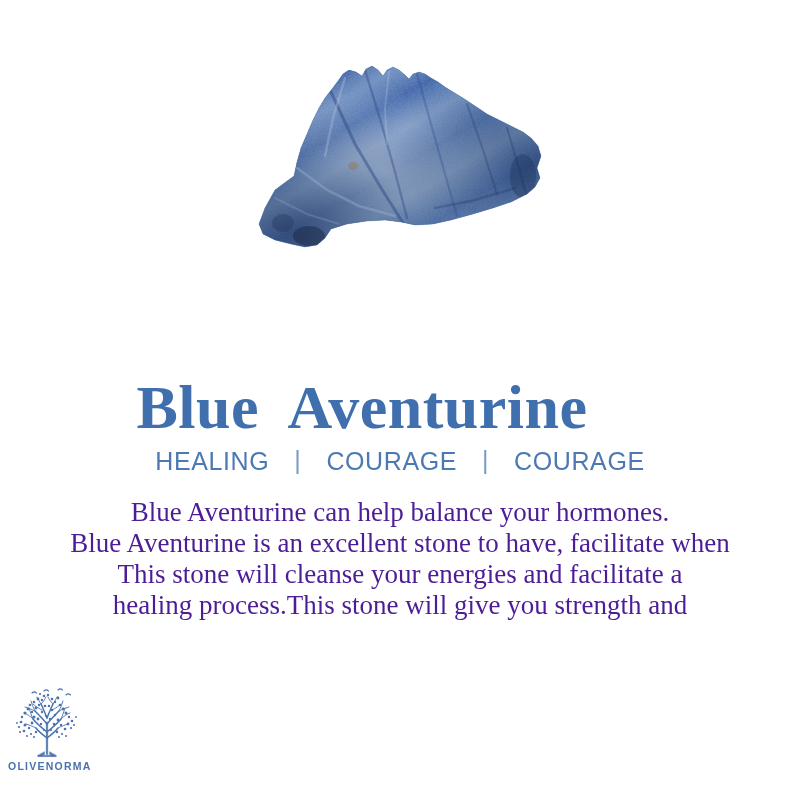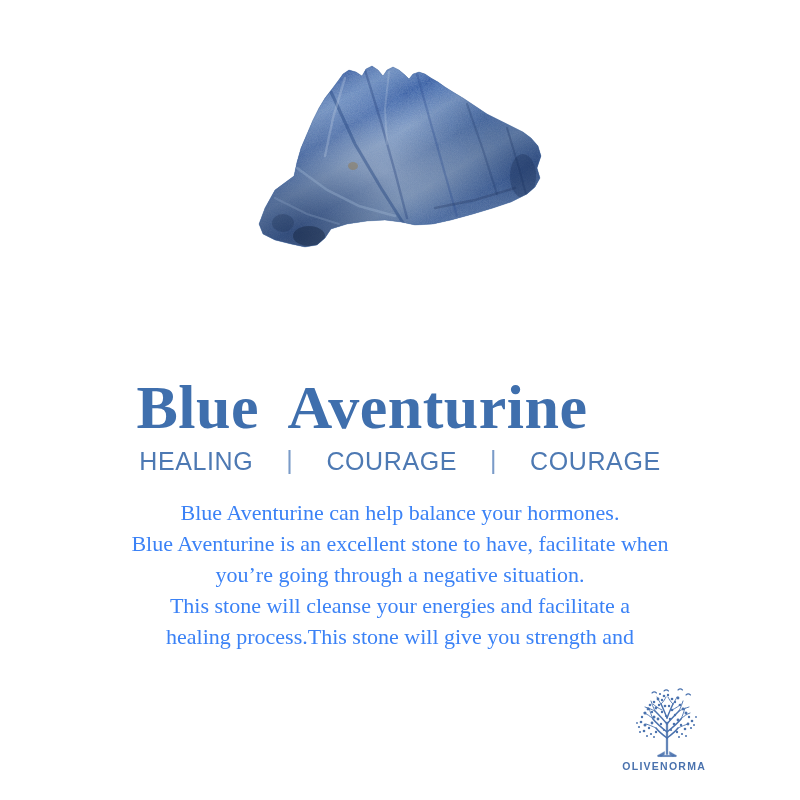--- a/index.html
+++ b/index.html
@@ -63,59 +63,60 @@
     text-align: center;
     font-family: "Liberation Sans", "DejaVu Sans", sans-serif;
     font-size: 25px;
     font-weight: 400;
     letter-spacing: 0.6px;
     color: #4d79b3;
     line-height: 1.2;
     display: flex;
     justify-content: center;
     align-items: center;
-    gap: 16px;
+    gap: 8px;
   }
   .kw {
     white-space: nowrap;
   }
   .kw-sep {
     display: inline-block;
     padding: 0 17px;
     color: #7a9bc8;
     font-weight: 300;
     transform: translateY(-1px);
   }
 
   
   #body-copy {
     position: absolute;
     left: 20px;
     top: 497px;
     width: 760px;
     text-align: center;
     font-family: "Liberation Serif", "DejaVu Serif", serif;
-    font-size: 22px;
+    font-size: 27px;
     line-height: 31px;
-    color: #3b82f6;
+    color: #4c1d95;
   }
   #body-copy .line {
     display: block;
     white-space: nowrap;
   }
 
   
   #logo {
     position: absolute;
     left: 0;
     top: 688px;
     width: 706px;
     display: flex;
     flex-direction: column;
-    align-items: flex-end;
+    align-items: flex-start;
+    padding-left: 8px;
   }
   #logo-mark {
     display: block;
   }
   #logo-word {
     margin-top: 1px;
     font-family: "Liberation Sans", "DejaVu Sans", sans-serif;
     font-size: 10.5px;
     font-weight: 700;
     letter-spacing: 1.25px;
@@ -277,21 +278,20 @@
     <span class="kw">HEALING</span>
     <span class="kw-sep">|</span>
     <span class="kw">COURAGE</span>
     <span class="kw-sep">|</span>
     <span class="kw">COURAGE</span>
   </div>
 
   <div id="body-copy">
     <span class="line">Blue Aventurine can help balance your hormones.</span>
     <span class="line">Blue Aventurine is an excellent stone to have, facilitate when</span>
-    <span class="line">you’re going through a negative situation.</span>
     <span class="line">This stone will cleanse your energies and facilitate a</span>
     <span class="line">healing process.This stone will give you strength and</span>
   </div>
 
   <div id="logo">
     <svg id="logo-mark" width="78" height="72" viewBox="0 0 78 72" aria-label="Olive tree logo mark">
       <g fill="#4a72ae" stroke="#4a72ae" stroke-linecap="round" fill-rule="evenodd">
 
         <path d="M 38.2 66.5 L 38.2 34 L 39.8 34 L 39.8 66.5 Z" stroke-width="0.4"></path>
 

